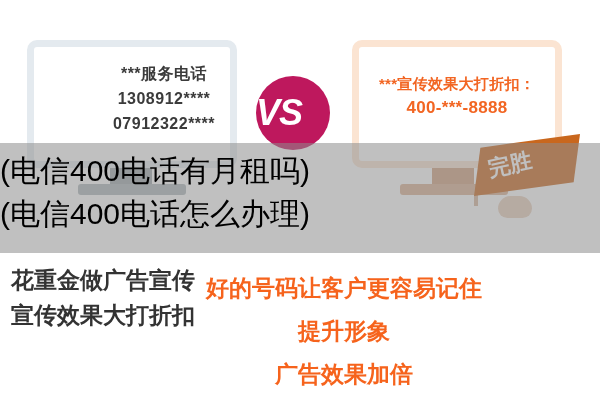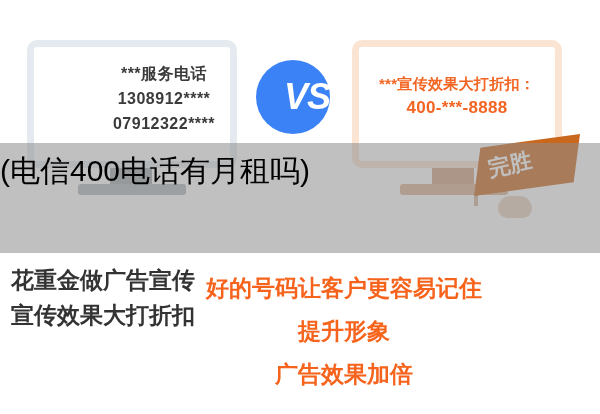--- a/index.html
+++ b/index.html
@@ -121,28 +121,28 @@
     font-size: 15px;
     font-weight: 700;
     letter-spacing: .3px;
   }
   .card-text-right .line-phone { font-size: 17px; }
 
   
   .vs-badge {
     position: absolute;
     left: 256px;
-    top: 60px;
+    top: 76px;
     width: 74px;
     height: 74px;
     border-radius: 50%;
-    background: #3b82f6;
+    background: #be185d;
     display: flex;
     align-items: center;
-    justify-content: flex-end;
+    justify-content: flex-start;
   }
   .vs-badge span {
     color: #ffffff;
     font-size: 36px;
     font-weight: 700;
     font-style: italic;
     letter-spacing: -1px;
     line-height: 1;
   }
 
@@ -245,20 +245,21 @@
 
   <div class="ribbon"></div>
   <div class="ribbon" style="background:transparent;clip-path:none;">
     <span>完胜</span>
   </div>
 
   <div class="grey-band"></div>
 
   <div class="caption">
     <div>(电信400电话有月租吗)</div>
+    <div>(电信400电话怎么办理)</div>
   </div>
 
   <div class="bottom">
     <div class="bottom-col bottom-left">
       <div class="bline">花重金做广告宣传</div>
       <div class="bline">宣传效果大打折扣</div>
     </div>
     <div class="bottom-col bottom-right">
       <div class="bline">好的号码让客户更容易记住</div>
       <div class="bline">提升形象</div>

